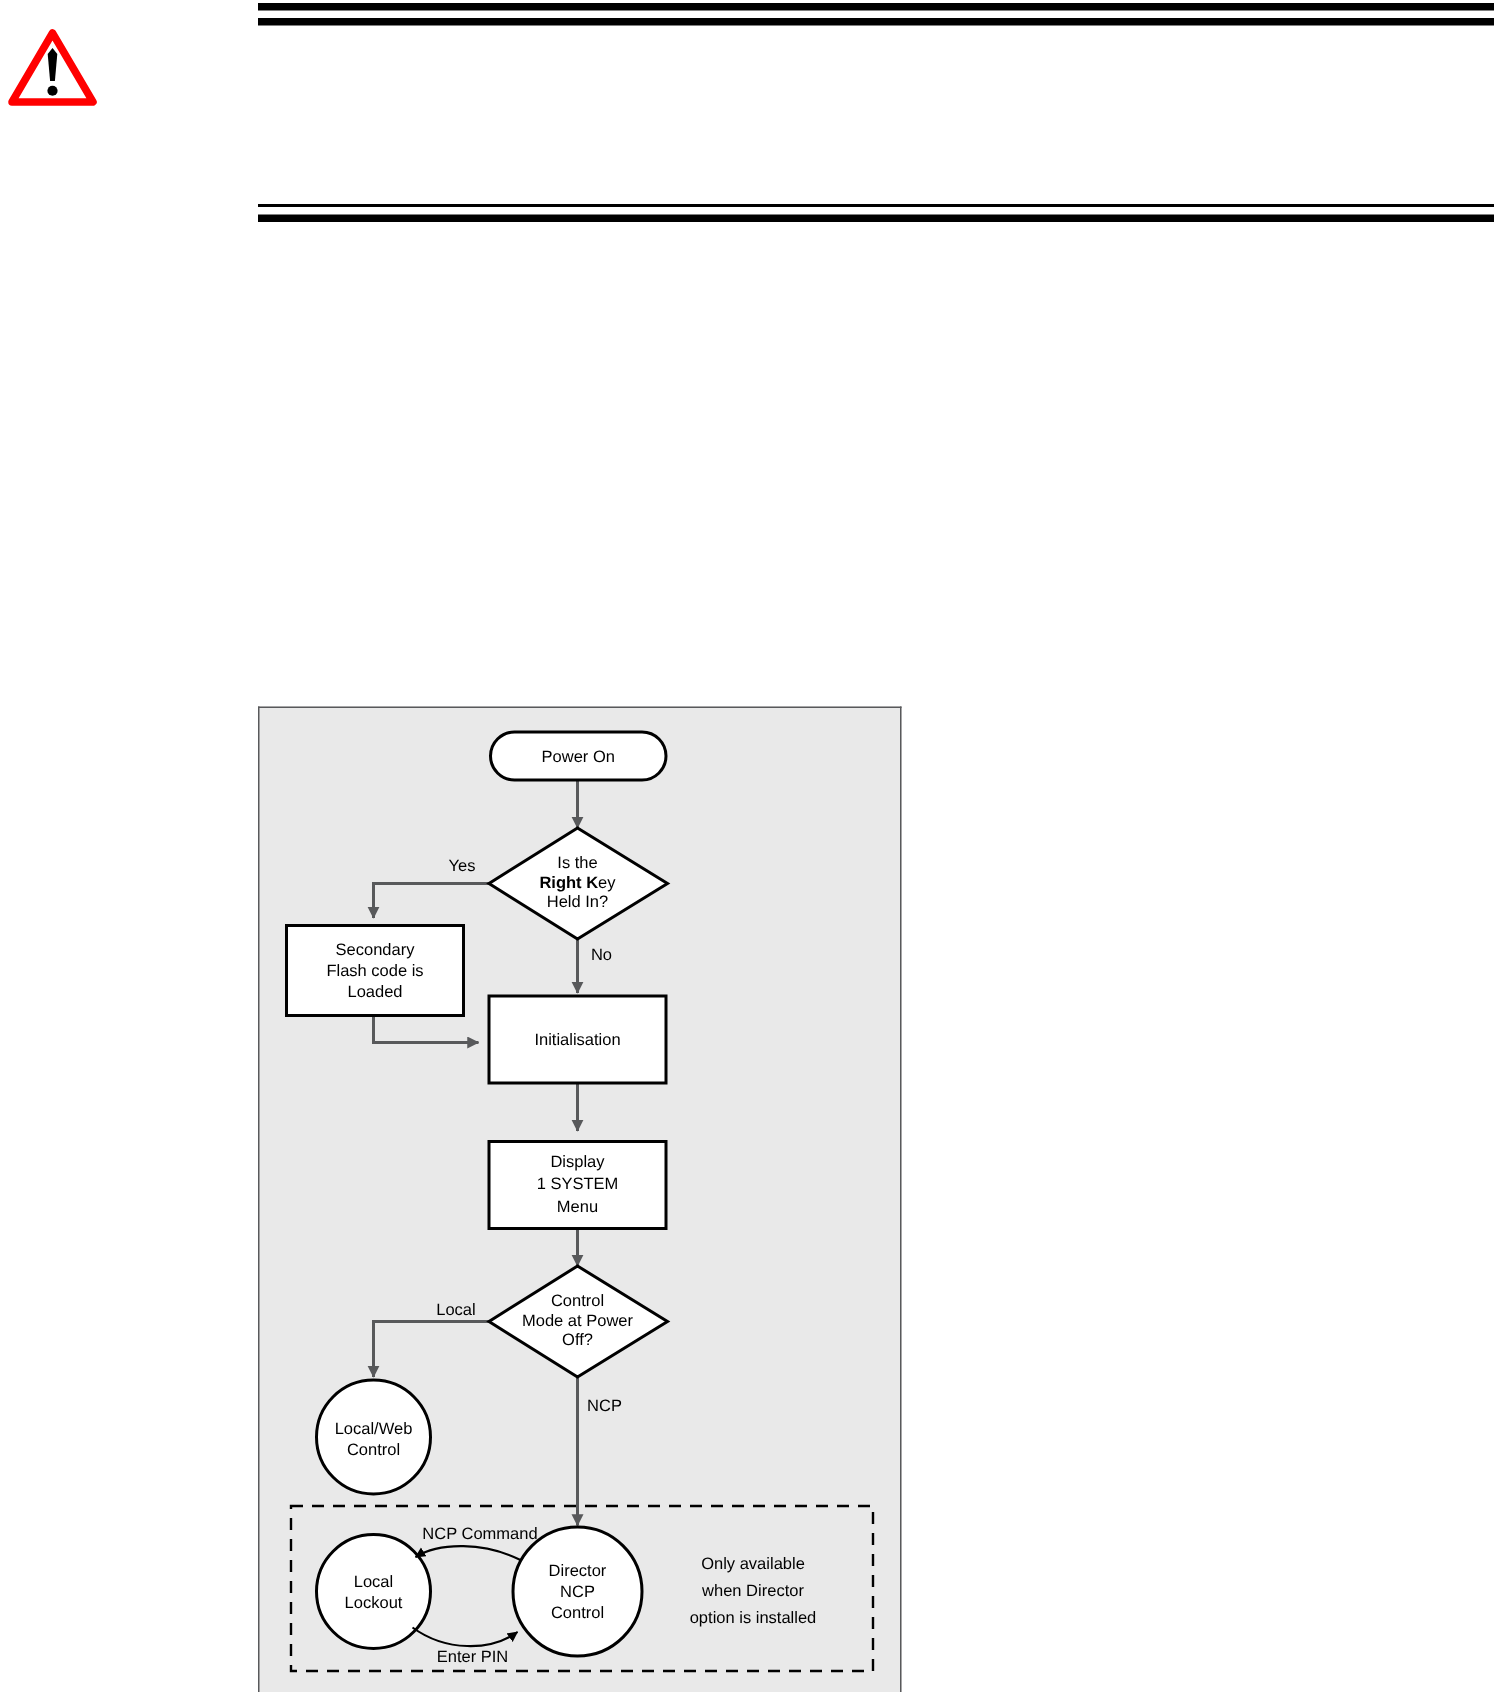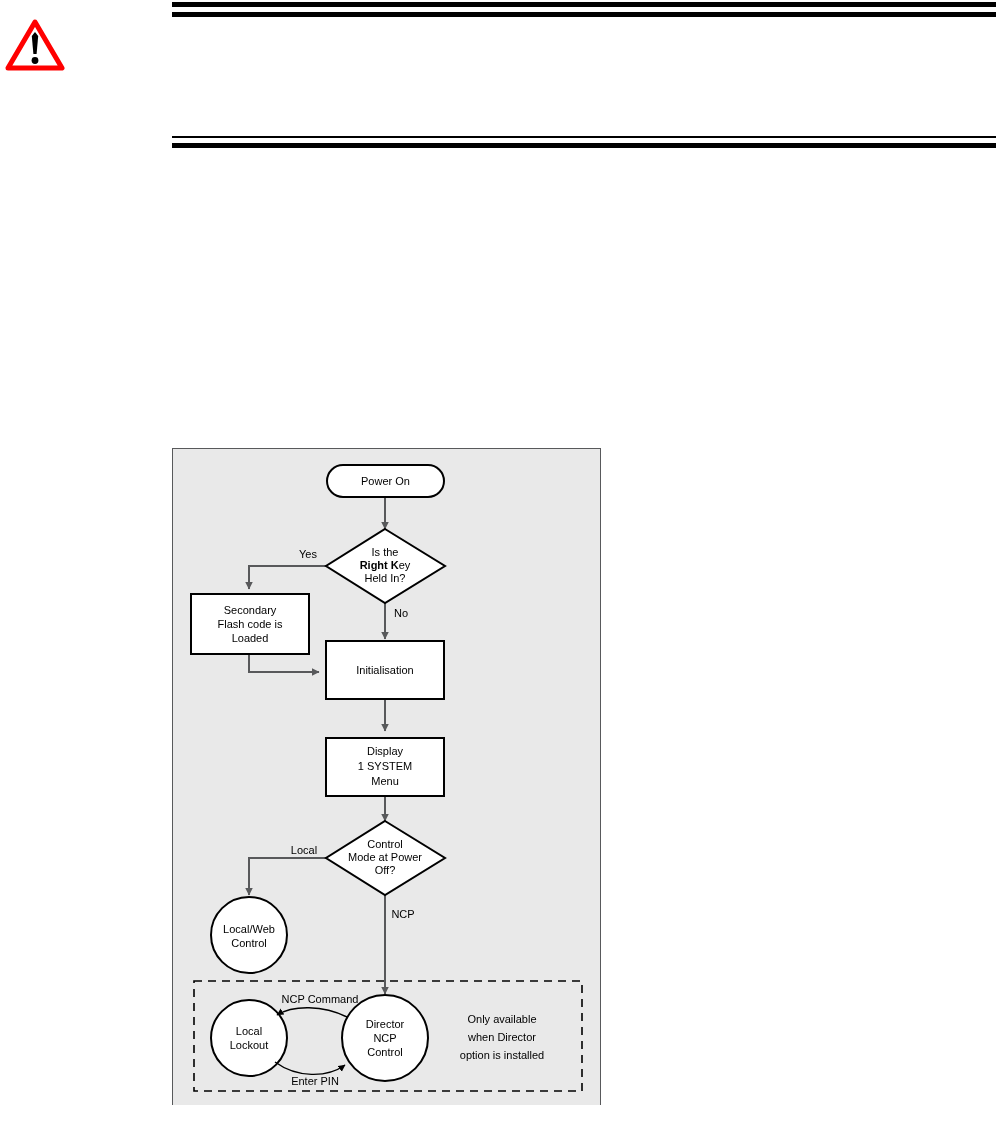--- a/index.html
+++ b/index.html
@@ -39,21 +39,21 @@
     left: 4px;
     top: 18px;
     width: 62px;
     height: 54px;
   }
 
   
   #flowchart-panel {
     position: absolute;
     left: 172px;
-    top: 448px;
+    top: 471px;
     width: 429px;
     height: 657px;
     background: #e9e9e9;
     border: 1px solid #58595b;
     border-bottom: none;
     box-sizing: border-box;
   }
   #flow-svg {
     position: absolute;
     left: 0; top: 0;

